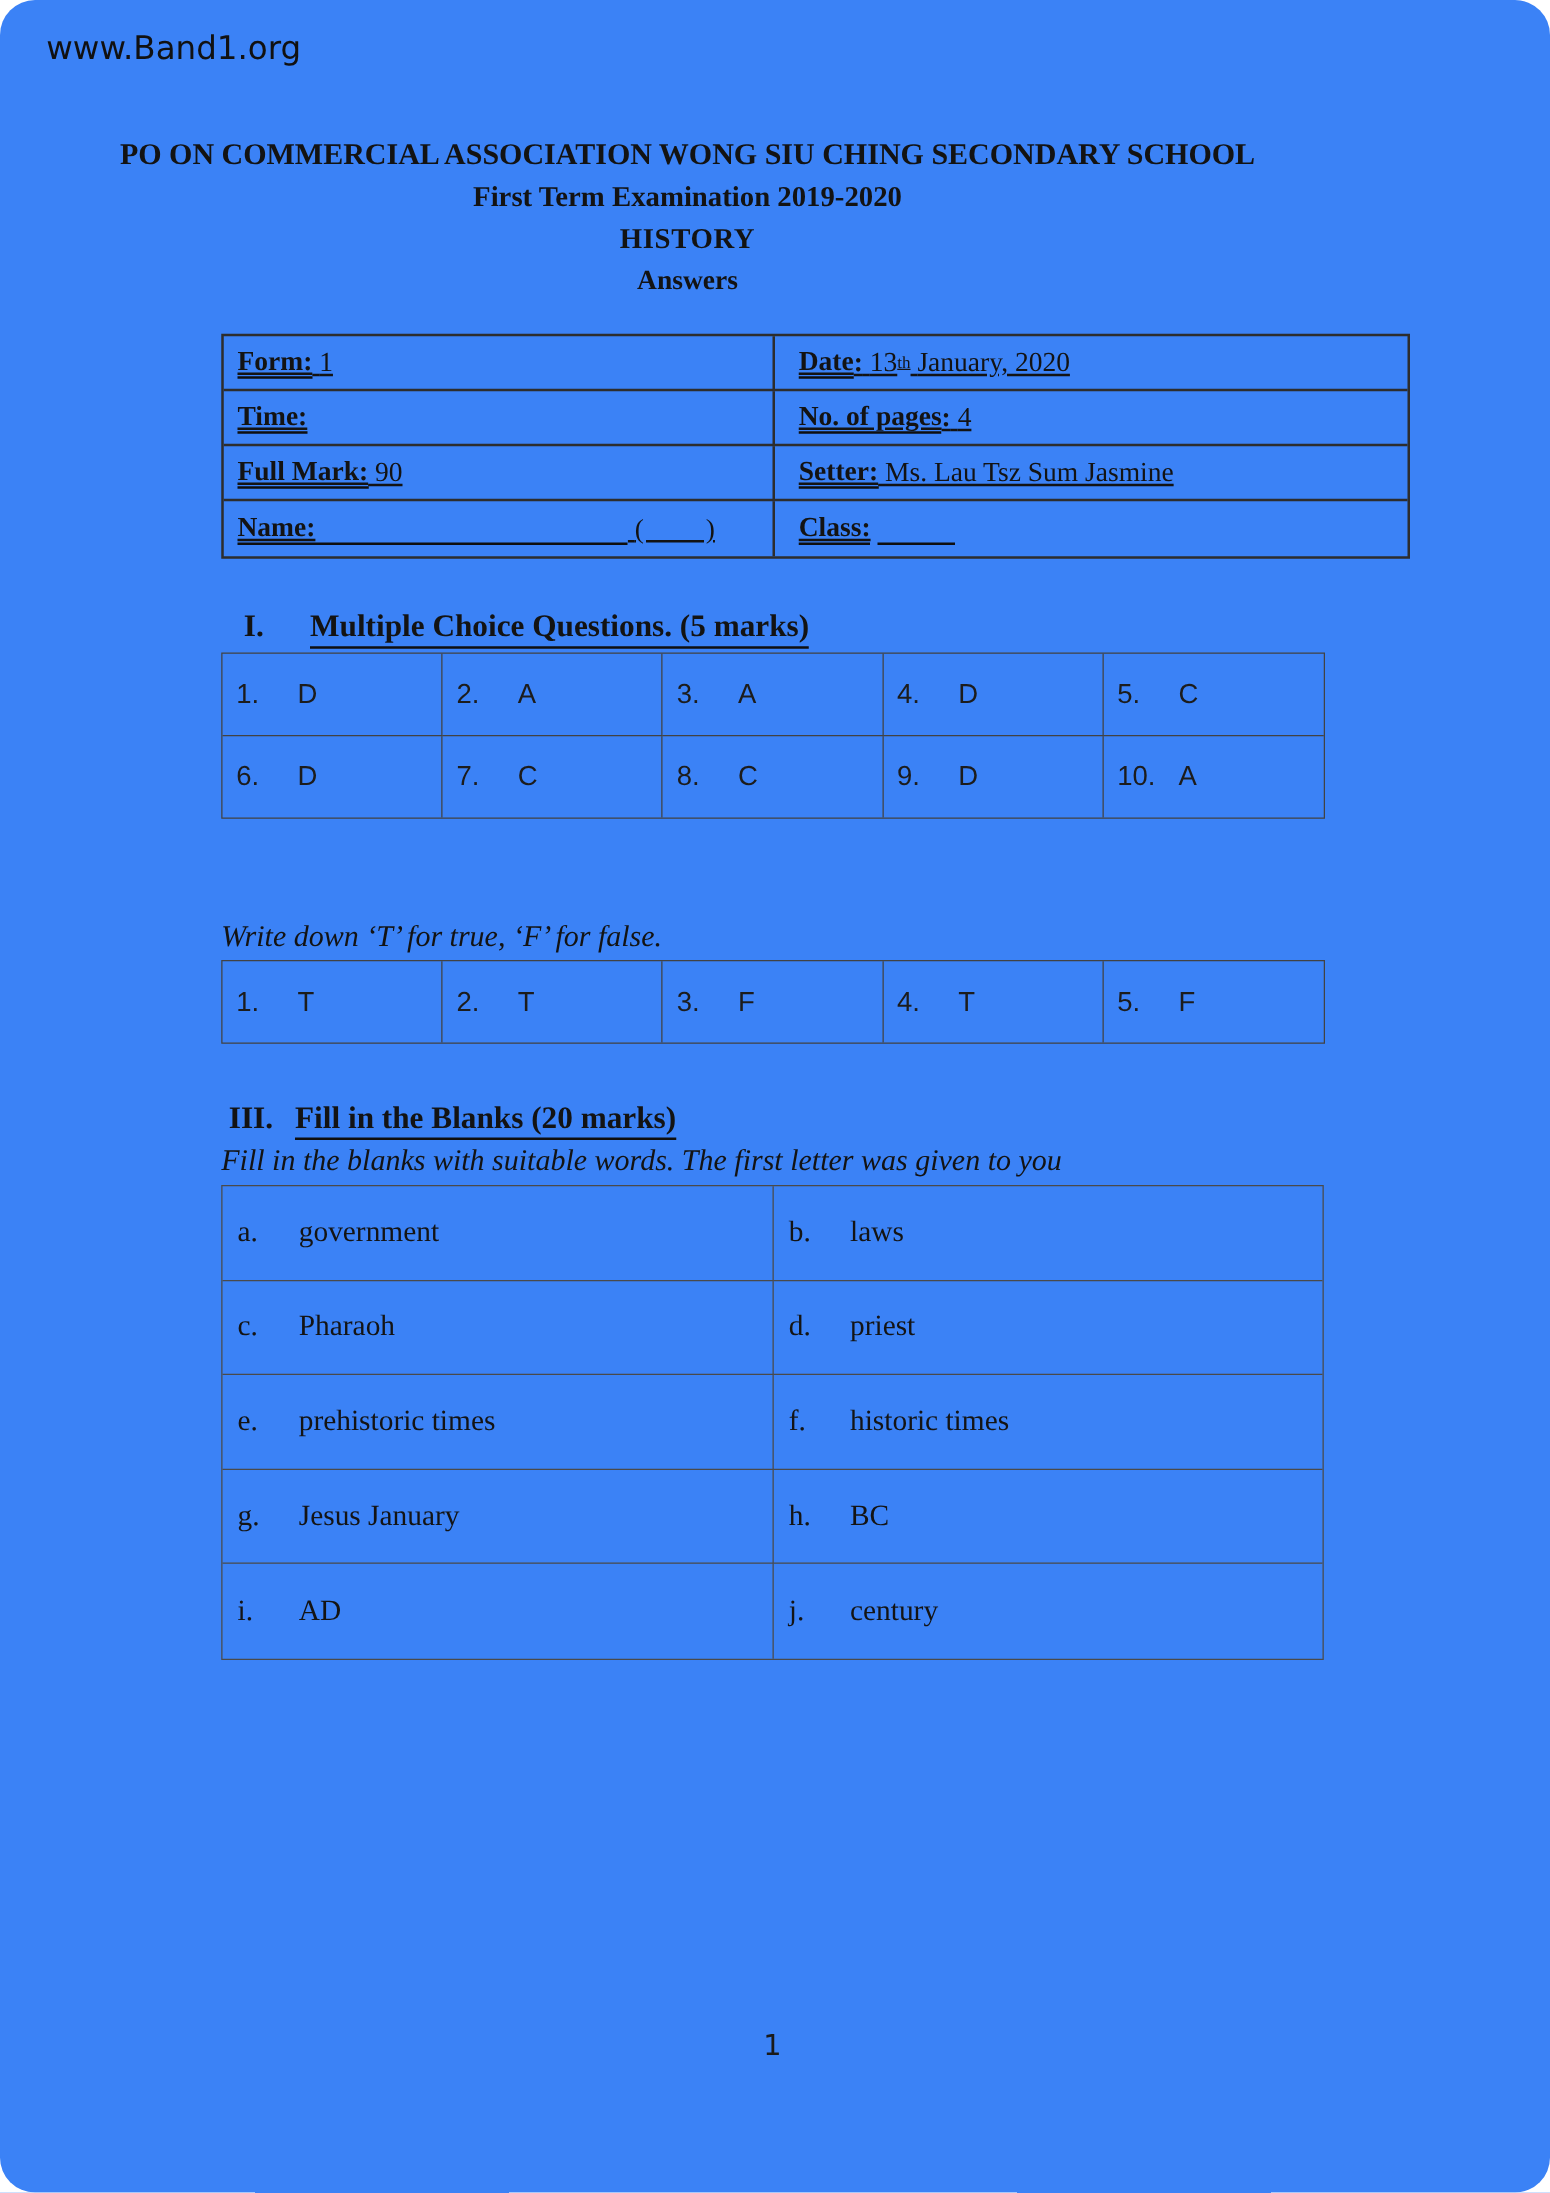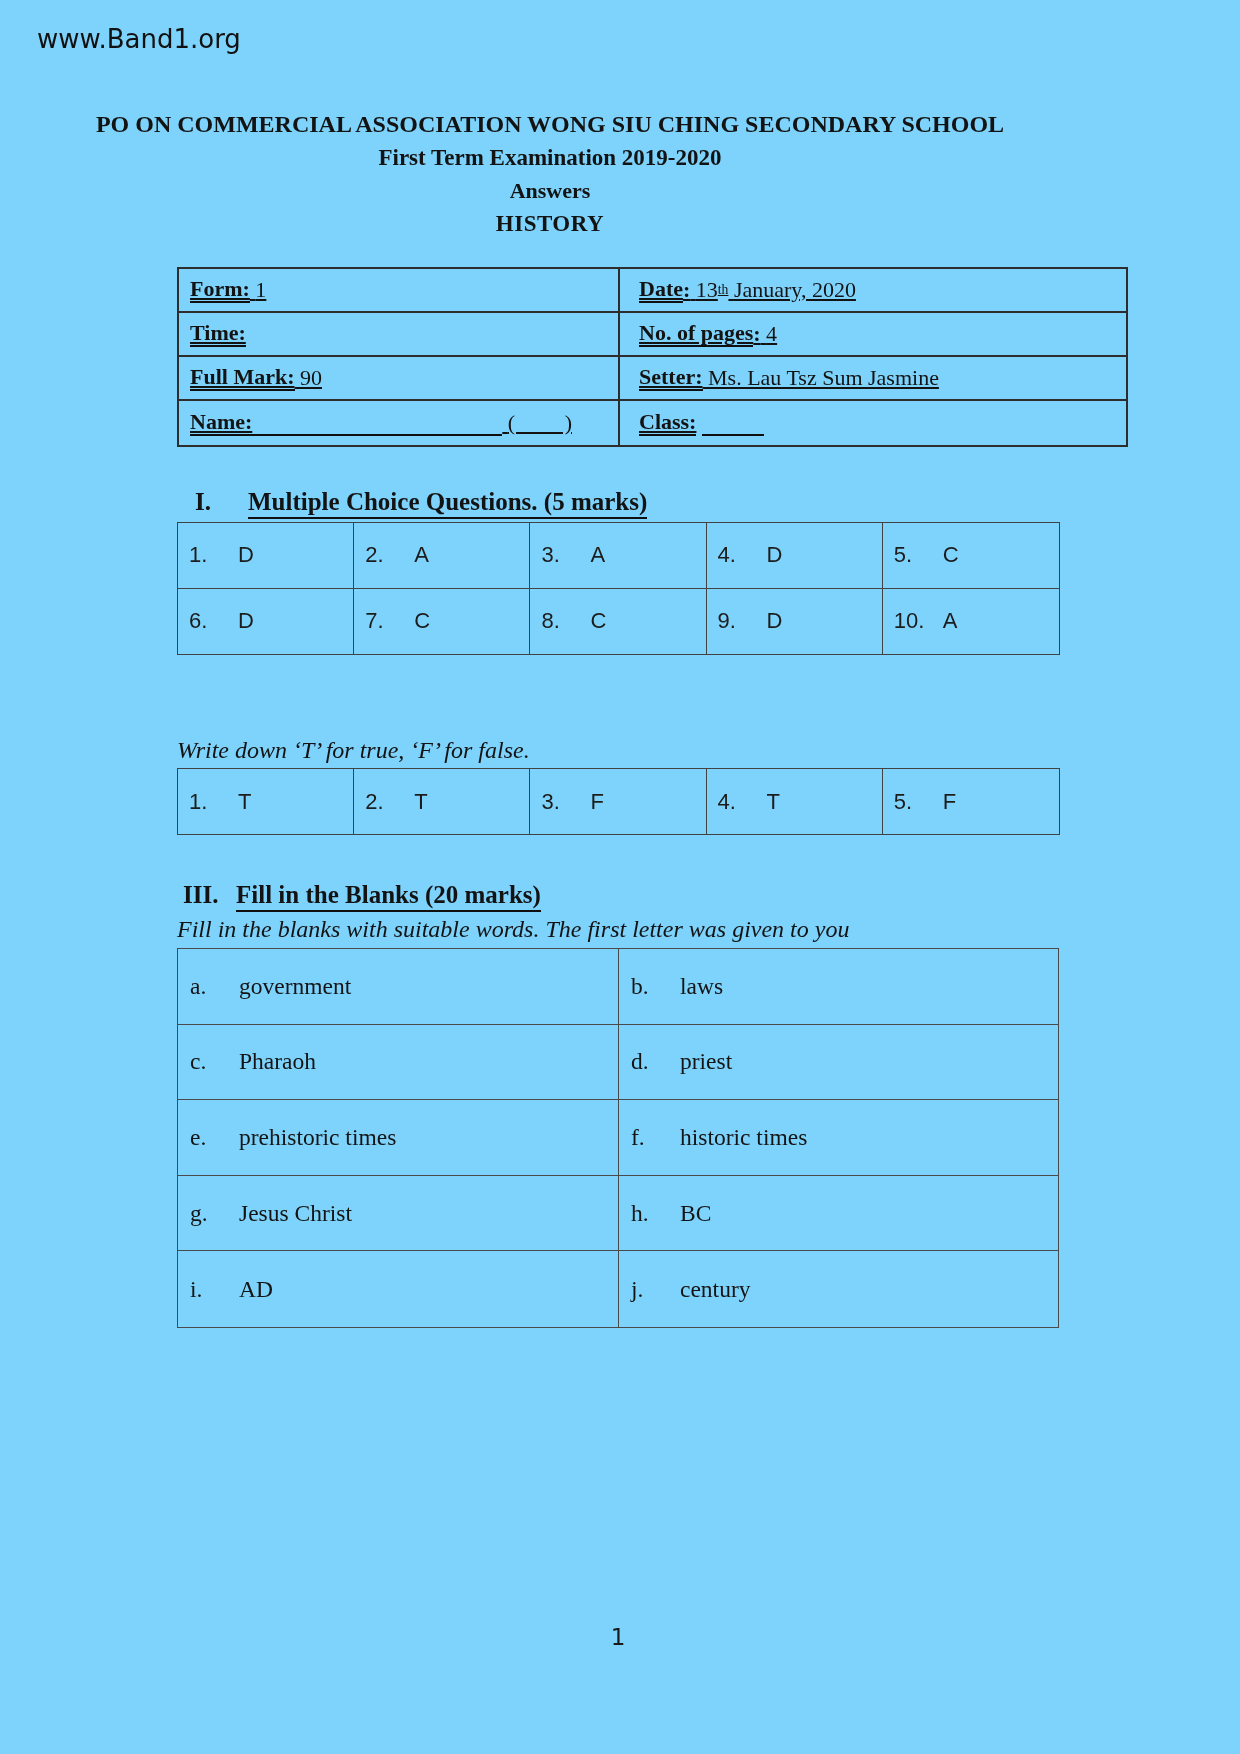--- a/index.html
+++ b/index.html
@@ -1,17 +1,17 @@
 <!DOCTYPE html>
 <html><head>
 <meta charset="utf-8">
 <style>
   html,body{margin:0;padding:0;background:#ffffff;}
-  .page{position:relative;width:1240px;height:1754px;background:#7dd3fc;overflow:hidden;
-        color:#131313;font-family:"Liberation Serif","DejaVu Serif",serif;}
+  .page{position:relative;width:1240px;height:1754px;background:#3b82f6;overflow:hidden;
+        color:#131313;font-family:"Liberation Serif","DejaVu Serif",serif;border-radius:28px;}
   .abs{position:absolute;}
 
   
   .watermark{left:37px;top:24px;font-family:"DejaVu Sans","Liberation Sans",sans-serif;
              font-size:26px;color:#111;}
 
   
   .header{left:0;top:108px;width:1100px;text-align:center;}
   .header .h-line{line-height:33px;font-weight:bold;}
   .h-school{font-size:24px;}
@@ -73,22 +73,22 @@
 </head>
 <body>
 
 <div class="page">
 
   <div class="abs watermark">www.Band1.org</div>
 
   <div class="abs header">
     <div class="h-line h-school">PO ON COMMERCIAL ASSOCIATION WONG SIU CHING SECONDARY SCHOOL</div>
     <div class="h-line h-exam">First Term Examination 2019-2020</div>
+    <div class="h-line h-subject">HISTORY</div>
     <div class="h-line h-type">Answers</div>
-    <div class="h-line h-subject">HISTORY</div>
   </div>
 
   <div class="abs info-table">
     <div class="info-cell">
       <span class="lbl">Form:</span>&nbsp;<span>1</span>
     </div>
     <div class="info-cell last-col">
       <span class="lbl">Date</span><span class="b">:</span>&nbsp;<span>13</span><span class="sup">th</span>&nbsp;<span>January, 2020</span>
     </div>
     <div class="info-cell">
@@ -209,21 +209,21 @@
     <div class="fill-cell">
         <span class="qno">e.</span>
         <span>prehistoric times</span>
       </div>
     <div class="fill-cell last-col">
         <span class="qno">f.</span>
         <span>historic times</span>
       </div>
     <div class="fill-cell">
         <span class="qno">g.</span>
-        <span>Jesus Christ</span>
+        <span>Jesus January</span>
       </div>
     <div class="fill-cell last-col">
         <span class="qno">h.</span>
         <span>BC</span>
       </div>
     <div class="fill-cell last-row">
         <span class="qno">i.</span>
         <span>AD</span>
       </div>
     <div class="fill-cell last-col last-row">

